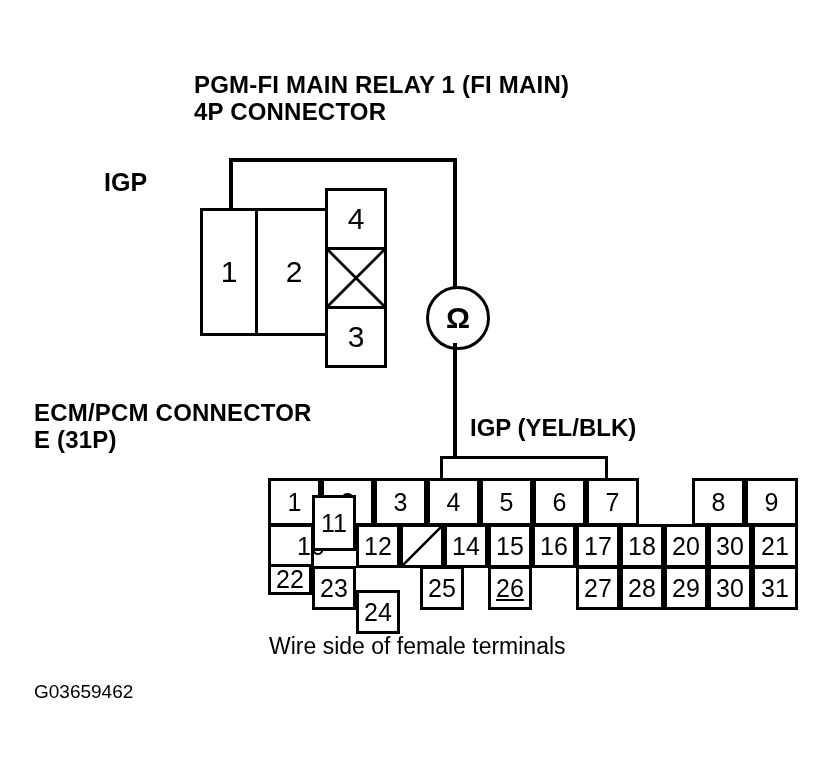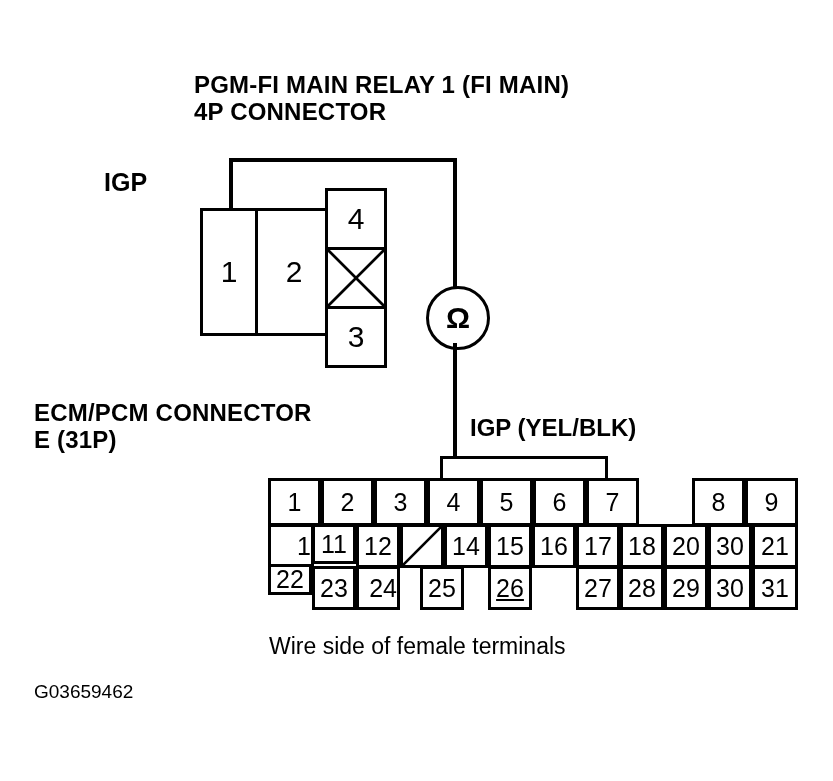--- a/index.html
+++ b/index.html
@@ -134,21 +134,21 @@
     <div class="pin" style="left:692px;top:478px;width:53px;height:48px;">
         <span>8</span>
       </div>
     <div class="pin" style="left:745px;top:478px;width:53px;height:48px;">
         <span>9</span>
       </div>
 
     <div class="pin" style="left:268px;top:524px;width:44px;height:44px;padding-left:40px;">
         <span>10</span>
       </div>
-    <div class="pin" style="left:312px;top:524px;width:44px;height:40px;">
+    <div class="pin" style="left:312px;top:495px;width:44px;height:56px;">
         <span>11</span>
       </div>
     <div class="pin" style="left:356px;top:524px;width:44px;height:44px;">
         <span>12</span>
       </div>
     <div class="pin blank" style="left:400px;top:524px;width:44px;height:44px;">
       <svg viewBox="0 0 44 44" preserveAspectRatio="none">
         <line x1="0" y1="44" x2="44" y2="0" stroke="#000" stroke-width="3"></line>
       </svg>
     </div>
@@ -176,21 +176,21 @@
     <div class="pin" style="left:752px;top:524px;width:46px;height:44px;">
         <span>21</span>
       </div>
 
     <div class="pin" style="left:268px;top:564px;width:44px;height:31px;align-items:center;">
         <span>22</span>
       </div>
     <div class="pin" style="left:312px;top:566px;width:44px;height:44px;">
         <span>23</span>
       </div>
-    <div class="pin" style="left:356px;top:566px;width:44px;height:44px;justify-content:flex-end;">
+    <div class="pin" style="left:356px;top:590px;width:44px;height:44px;">
         <span>24</span>
       </div>
     <div class="pin" style="left:420px;top:566px;width:44px;height:44px;">
         <span>25</span>
       </div>
     <div class="pin" style="left:488px;top:566px;width:44px;height:44px;text-decoration:underline;">
         <span>26</span>
       </div>
     <div class="pin" style="left:576px;top:566px;width:44px;height:44px;">
         <span>27</span>

